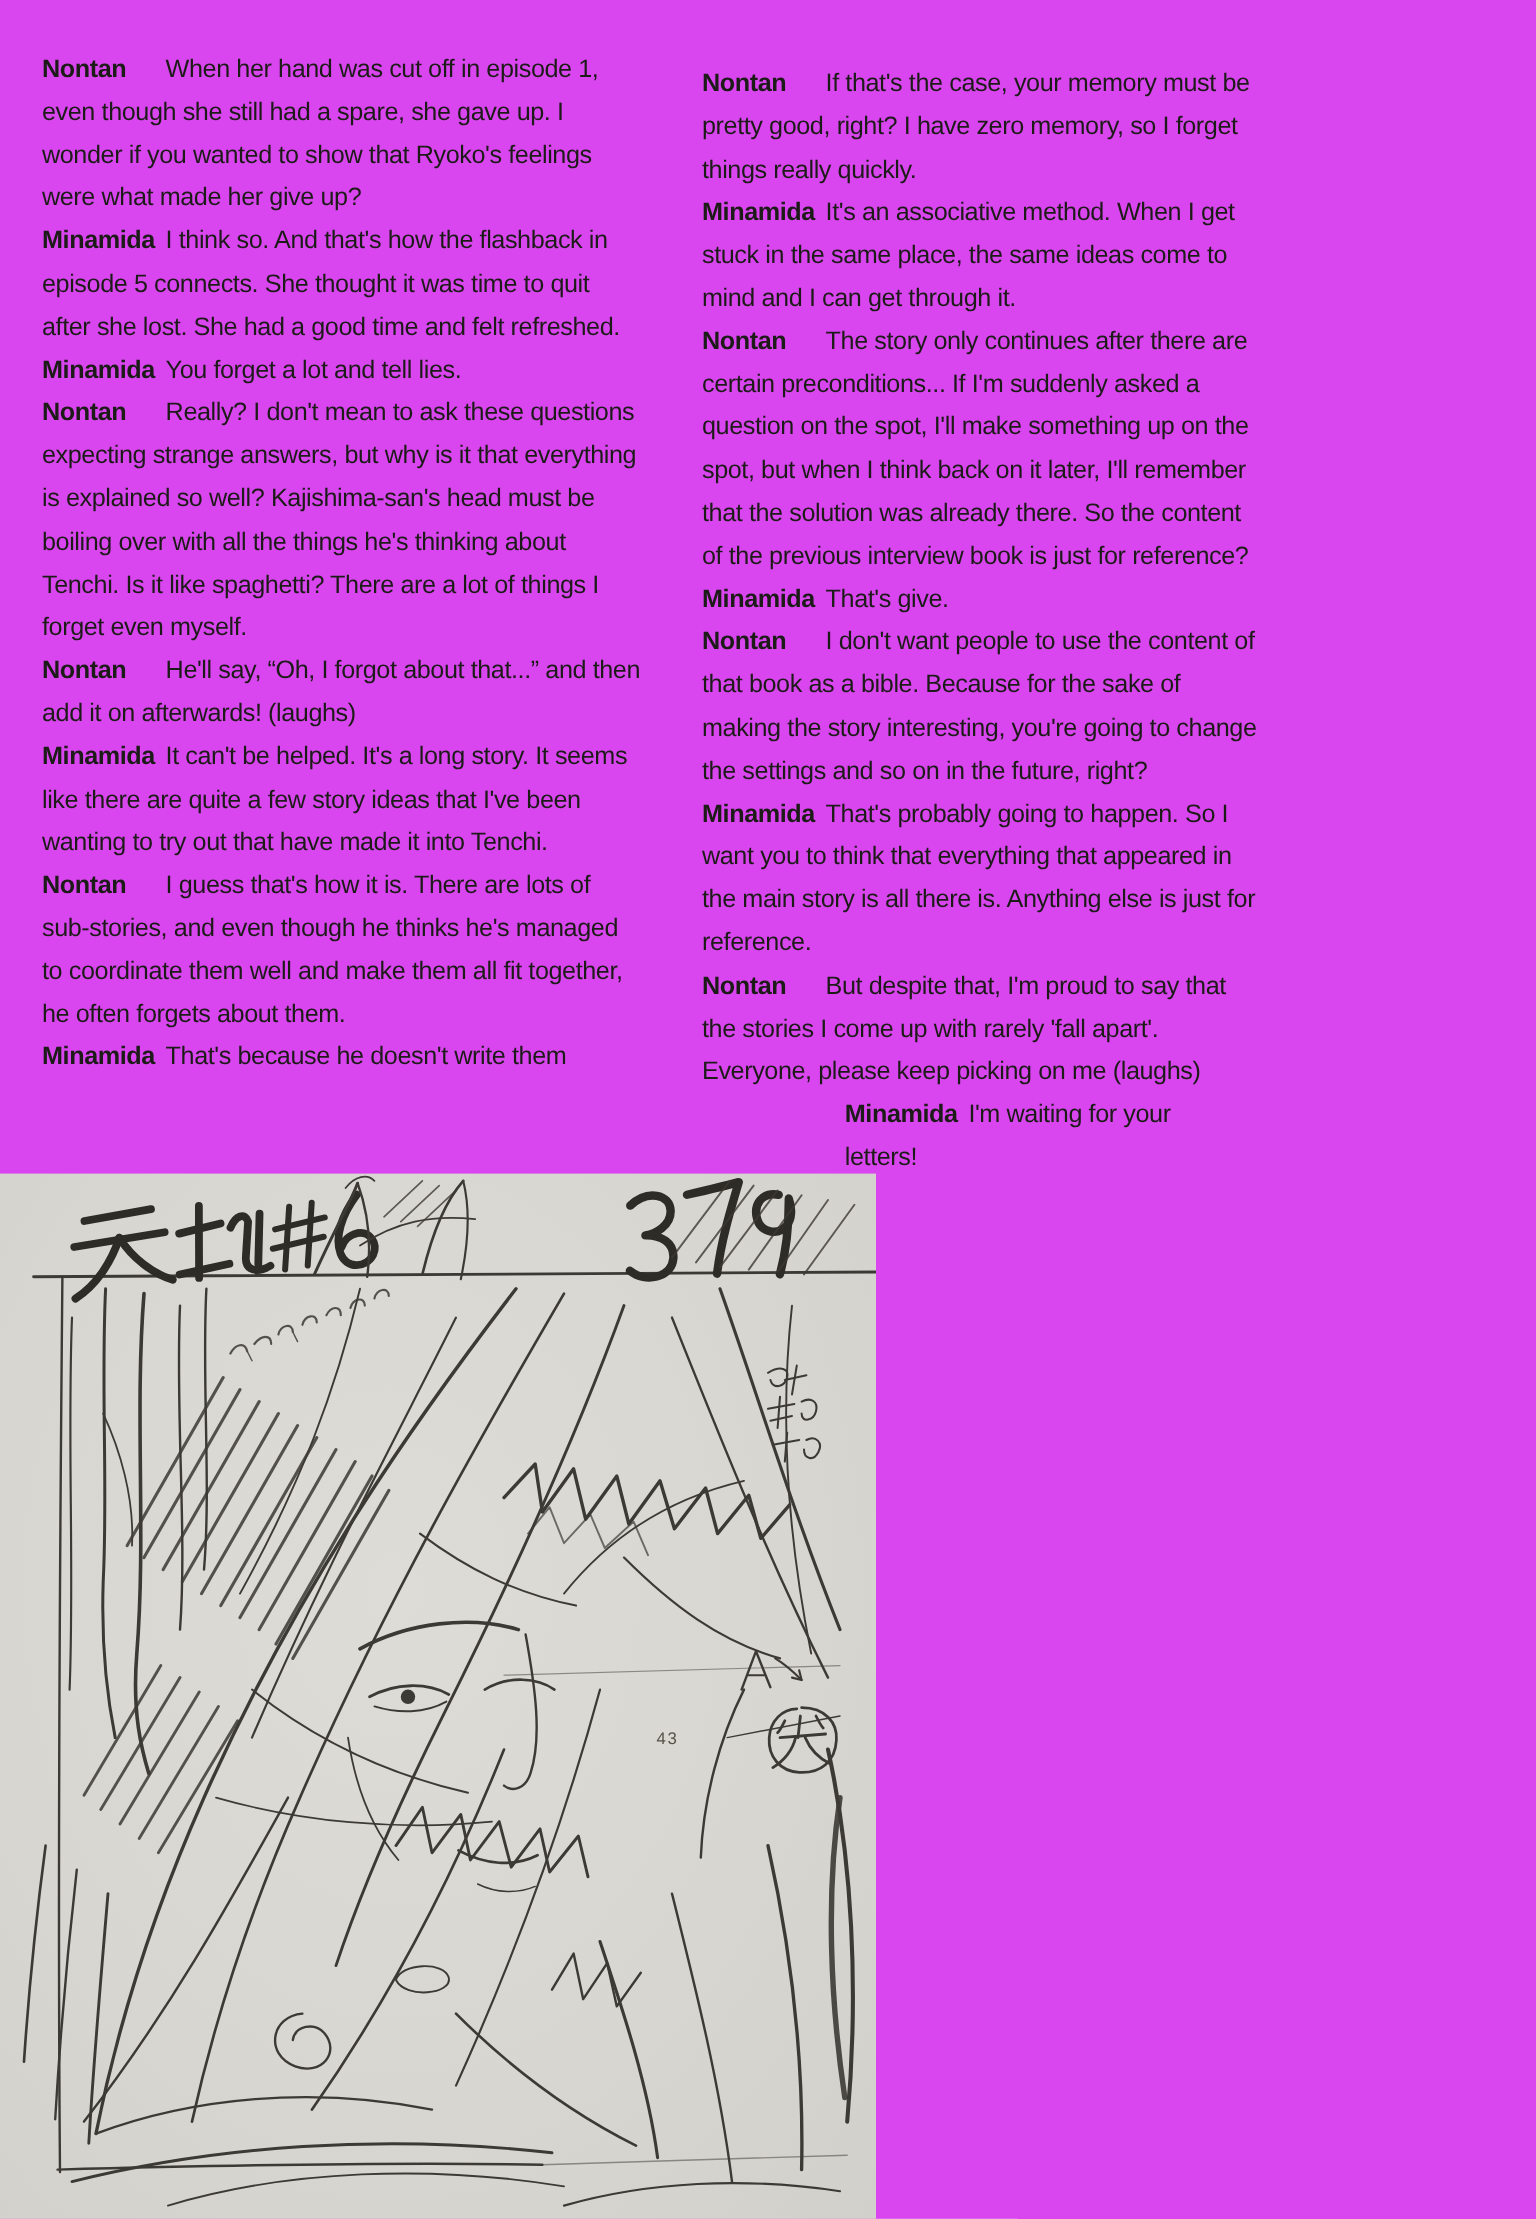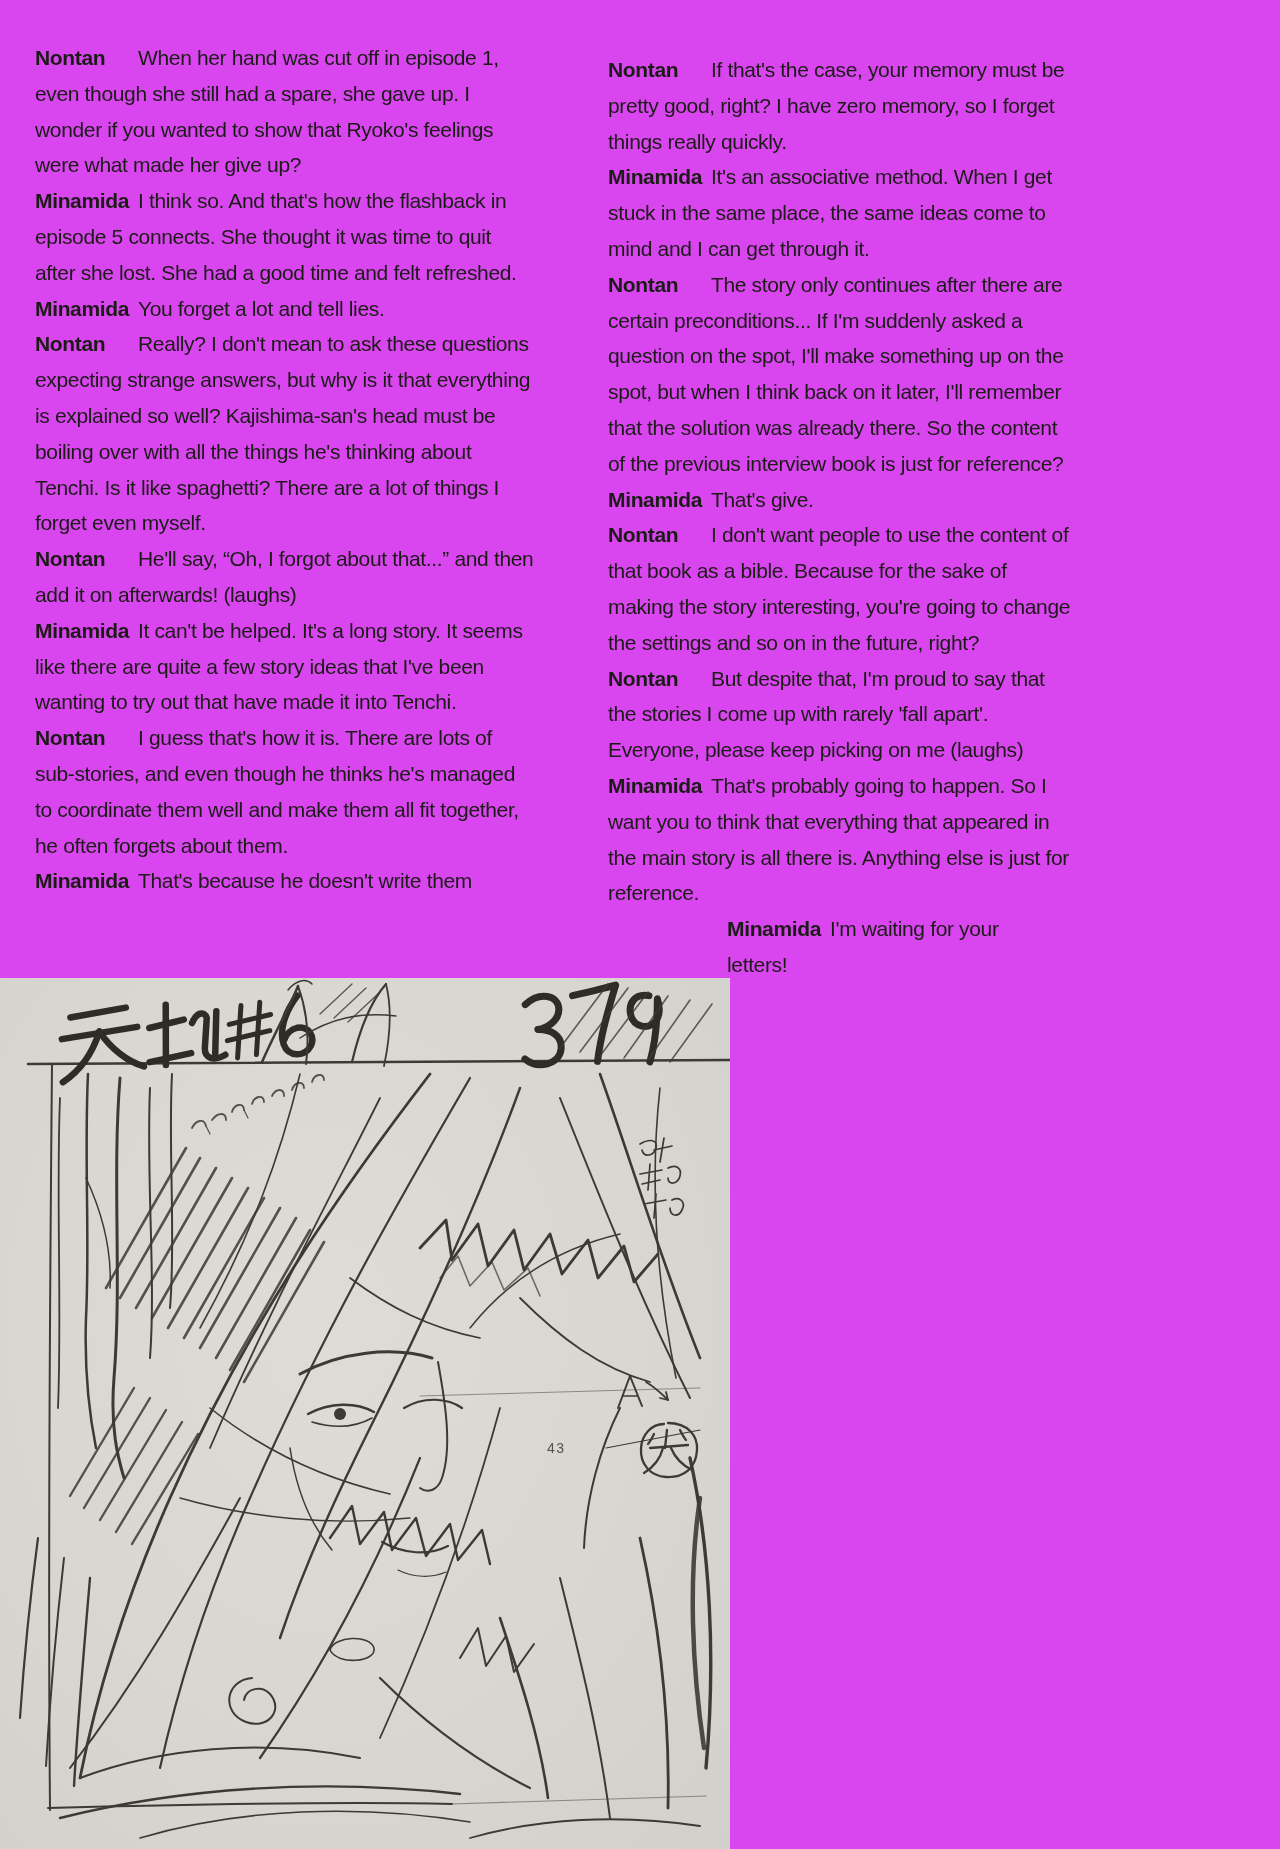--- a/index.html
+++ b/index.html
@@ -2,21 +2,21 @@
 <html><head>
 <meta charset="utf-8">
 <style>
   *{margin:0;padding:0;box-sizing:border-box}
   html,body{background:#f5f3ec}
   body{width:1280px;height:1849px;position:relative;overflow:hidden;
        font-family:"Liberation Sans",sans-serif;color:#1c1b18}
   .page{position:absolute;inset:0;background:#d946ef}
   .col{position:absolute;font-size:21px;line-height:35.8px;letter-spacing:-0.35px}
   #col-left{left:35px;top:40px;width:500px}
-  #col-right{left:608px;top:52px;width:465px}
+  #col-right{left:585px;top:52px;width:465px}
   .para{margin:0}
   .speaker{display:inline-block;min-width:103px;font-weight:700}
   .para.indent{margin-left:119px;width:332px}
   .sketch{position:absolute;left:0;top:978px;width:730px;height:871px;
           background:radial-gradient(ellipse at 45% 40%, #dedcd6 0%, #d8d6d0 60%, #d2d0ca 100%)}
   .sketch svg{position:absolute;left:0;top:0}
   .pagenum{position:absolute;left:547px;top:462px;font-size:14px;letter-spacing:1.5px;color:#555349}
 </style>
 </head>
 <body>
@@ -32,22 +32,22 @@
       <p class="para"><b class="speaker">Minamida</b><span>It can't be helped. It's a long story. It seems like there are quite a few story ideas that I've been wanting to try out that have made it into Tenchi.</span></p>
       <p class="para"><b class="speaker">Nontan</b><span>I guess that's how it is. There are lots of sub-stories, and even though he thinks he's managed to coordinate them well and make them all fit together, he often forgets about them.</span></p>
       <p class="para"><b class="speaker">Minamida</b><span>That's because he doesn't write them</span></p>
     </div>
   <div class="col" id="col-right">
       <p class="para"><b class="speaker">Nontan</b><span>If that's the case, your memory must be pretty good, right? I have zero memory, so I forget things really quickly.</span></p>
       <p class="para"><b class="speaker">Minamida</b><span>It's an associative method. When I get stuck in the same place, the same ideas come to mind and I can get through it.</span></p>
       <p class="para"><b class="speaker">Nontan</b><span>The story only continues after there are certain preconditions... If I'm suddenly asked a question on the spot, I'll make something up on the spot, but when I think back on it later, I'll remember that the solution was already there. So the content of the previous interview book is just for reference?</span></p>
       <p class="para"><b class="speaker">Minamida</b><span>That's give.</span></p>
       <p class="para"><b class="speaker">Nontan</b><span>I don't want people to use the content of that book as a bible. Because for the sake of making the story interesting, you're going to change the settings and so on in the future, right?</span></p>
+      <p class="para"><b class="speaker">Minamida</b><span>That's probably going to happen. So I want you to think that everything that appeared in the main story is all there is. Anything else is just for reference.</span></p>
       <p class="para"><b class="speaker">Nontan</b><span>But despite that, I'm proud to say that the stories I come up with rarely 'fall apart'. Everyone, please keep picking on me (laughs)</span></p>
-      <p class="para"><b class="speaker">Minamida</b><span>That's probably going to happen. So I want you to think that everything that appeared in the main story is all there is. Anything else is just for reference.</span></p>
       <p class="para indent"><b class="speaker">Minamida</b><span>I'm waiting for your letters!</span></p>
     </div>
 
   <div class="sketch">
     <svg width="730" height="871" viewBox="0 0 730 871">
       <g fill="none" stroke="#3c3a34" stroke-linecap="round" stroke-linejoin="round">
 
         <path d="M28,86 L730,82" stroke-width="2.4"></path>
         <path d="M52,86 C50,300 48,600 50,832" stroke-width="2"></path>
         <path d="M48,830 C200,826 360,824 452,826" stroke-width="2"></path>

